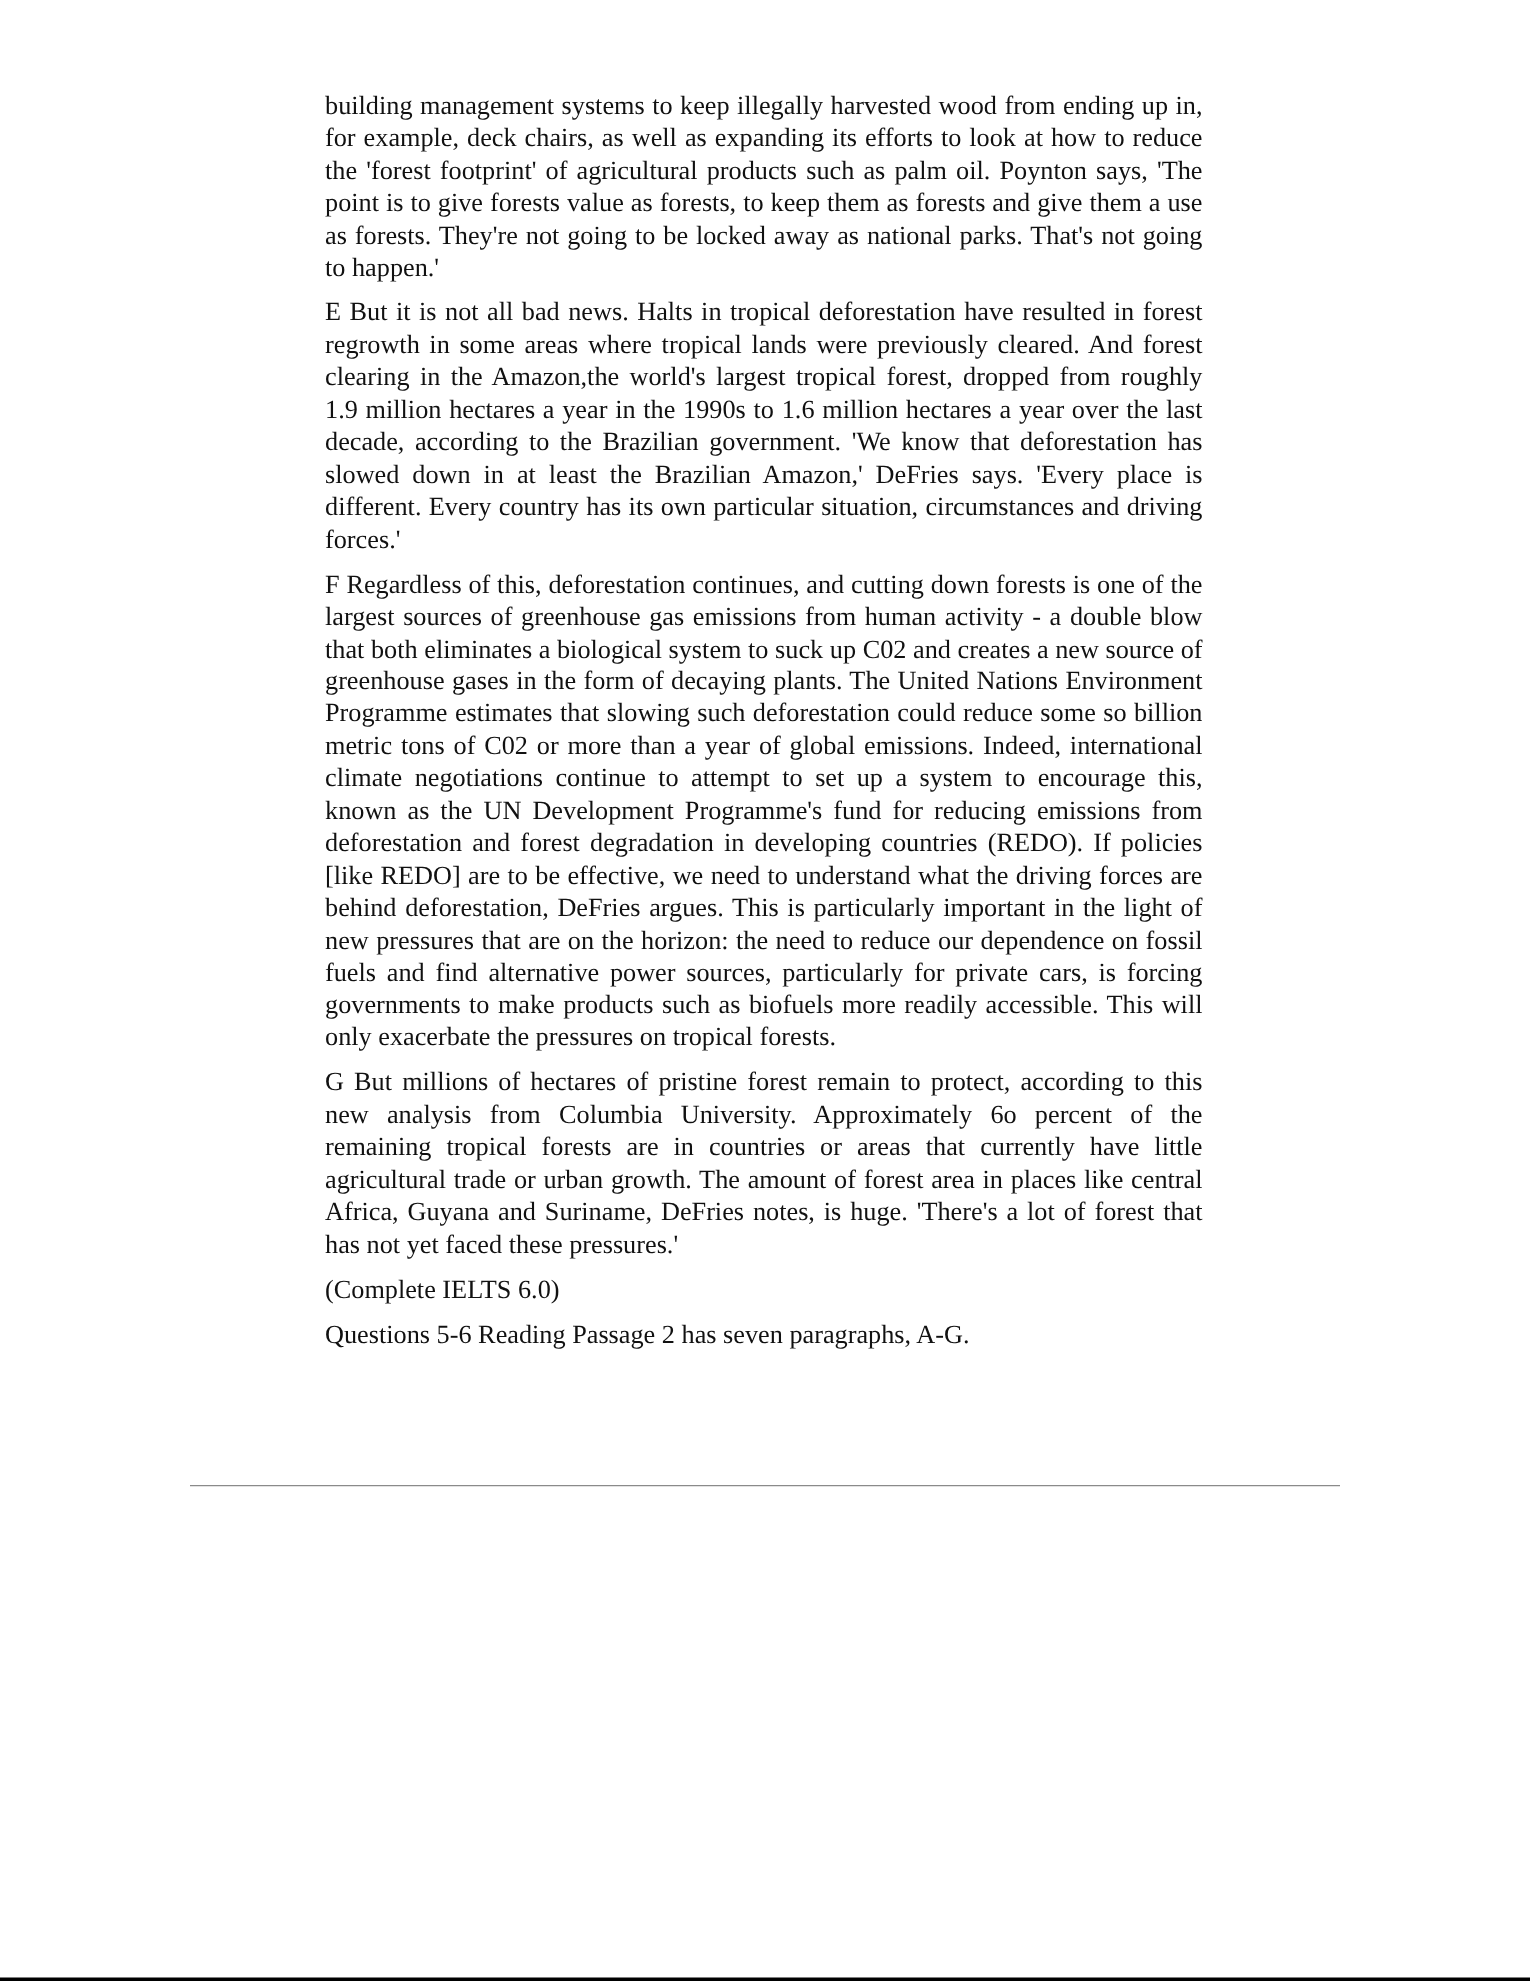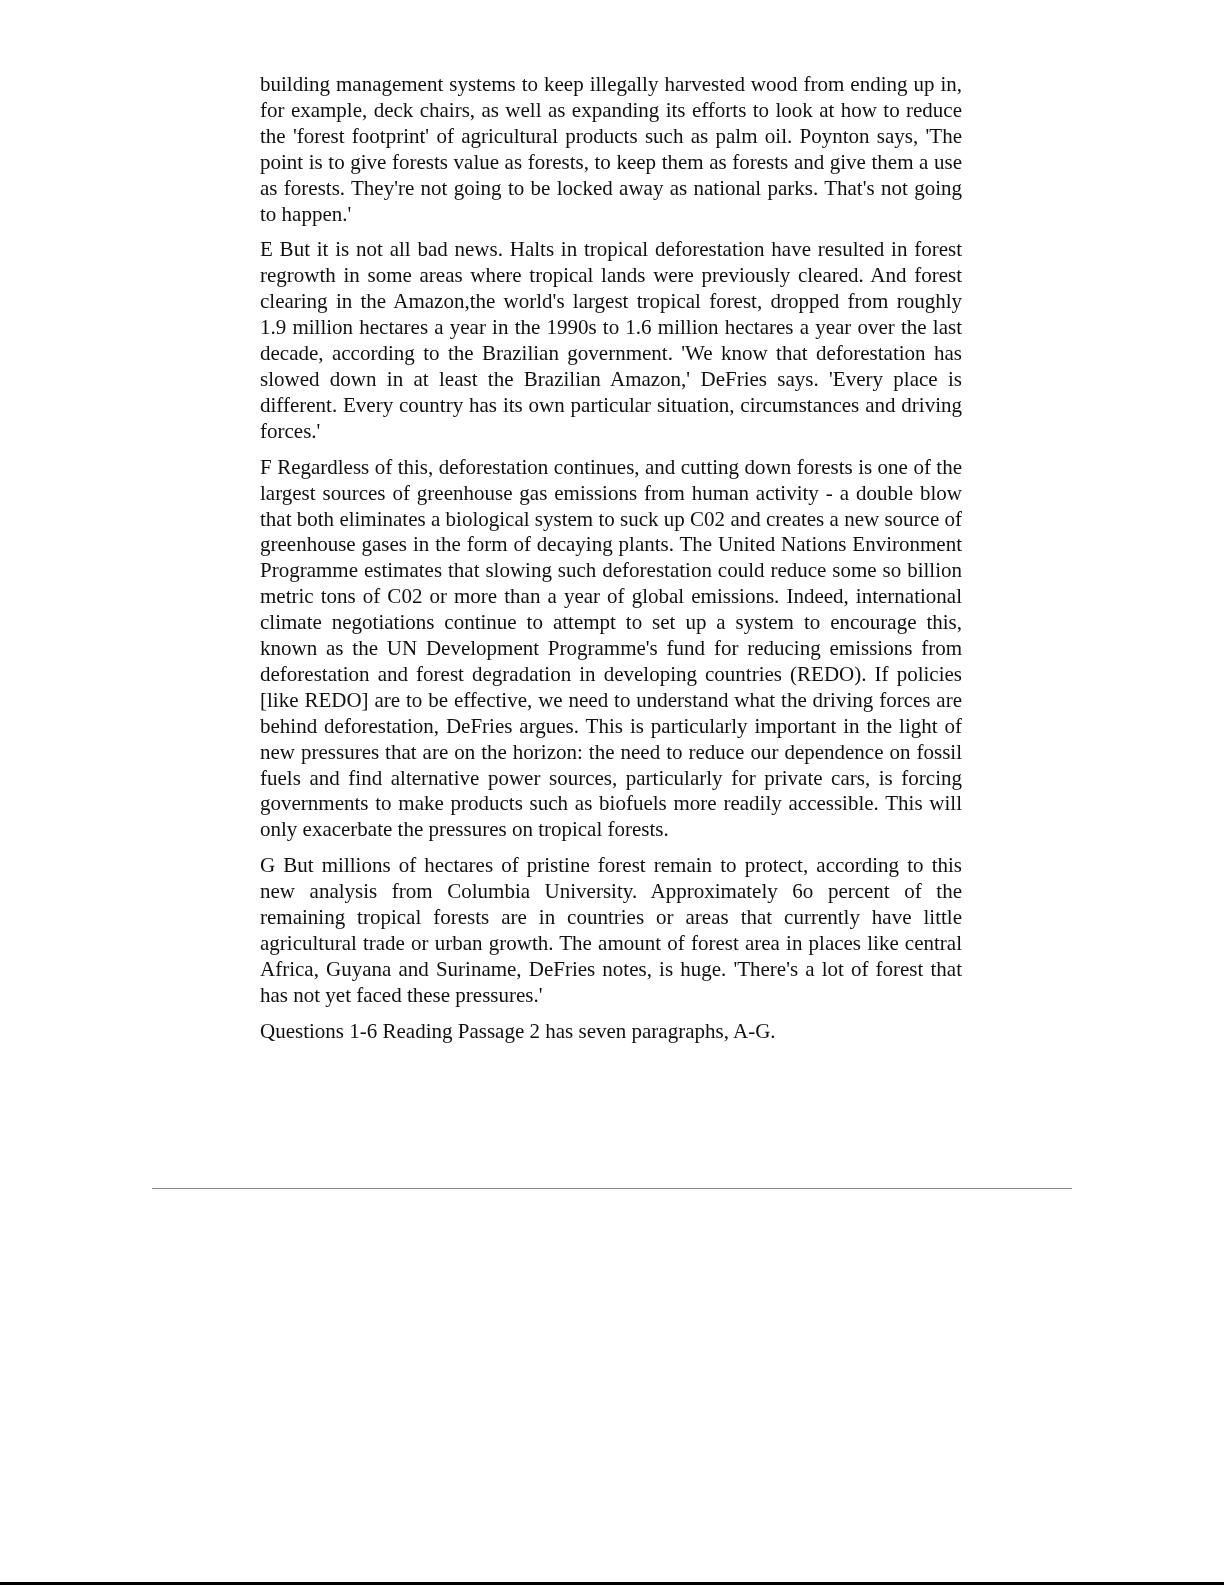--- a/index.html
+++ b/index.html
@@ -46,17 +46,18 @@
   }
 </style>
 </head>
 <body>
 
 <div class="page-content">
   <p class="para">building management systems to keep illegally harvested wood from ending up in, for example, deck chairs, as well as expanding its efforts to look at how to reduce the 'forest footprint' of agricultural products such as palm oil. Poynton says, 'The point is to give forests value as forests, to keep them as forests and give them a use as forests. They're not going to be locked away as national parks. That's not going to happen.'</p>
   <p class="para">E But it is not all bad news. Halts in tropical deforestation have resulted in forest regrowth in some areas where tropical lands were previously cleared. And forest clearing in the Amazon,the world's largest tropical forest, dropped from roughly 1.9 million hectares a year in the 1990s to 1.6 million hectares a year over the last decade, according to the Brazilian government. 'We know that deforestation has slowed down in at least the Brazilian Amazon,' DeFries says. 'Every place is different. Every country has its own particular situation, circumstances and driving forces.'</p>
   <p class="para">F Regardless of this, deforestation continues, and cutting down forests is one of the largest sources of greenhouse gas emissions from human activity - a double blow that both eliminates a biological system to suck up C02 and creates a new source of greenhouse gases in the form of decaying plants. The United Nations Environment Programme estimates that slowing such deforestation could reduce some so billion metric tons of C02 or more than a year of global emissions. Indeed, international climate negotiations continue to attempt to set up a system to encourage this, known as the UN Development Programme's fund for reducing emissions from deforestation and forest degradation in developing countries (REDO). If policies [like REDO] are to be effective, we need to understand what the driving forces are behind deforestation, DeFries argues. This is particularly important in the light of new pressures that are on the horizon: the need to reduce our dependence on fossil fuels and find alternative power sources, particularly for private cars, is forcing governments to make products such as biofuels more readily accessible. This will only exacerbate the pressures on tropical forests.</p>
   <p class="para">G But millions of hectares of pristine forest remain to protect, according to this new analysis from Columbia University. Approximately 6o percent of the remaining tropical forests are in countries or areas that currently have little agricultural trade or urban growth. The amount of forest area in places like central Africa, Guyana and Suriname, DeFries notes, is huge. 'There's a lot of forest that has not yet faced these pressures.'</p>
-  <p class="para">Questions 1-6 Reading Passage 2 has seven paragraphs, A-G.</p>
+  <p class="para">(Complete IELTS 6.0)</p>
+  <p class="para">Questions 5-6 Reading Passage 2 has seven paragraphs, A-G.</p>
 </div>
 
 <div class="rule"></div>
 <div class="bottom-edge"></div>
 
 </body></html>

